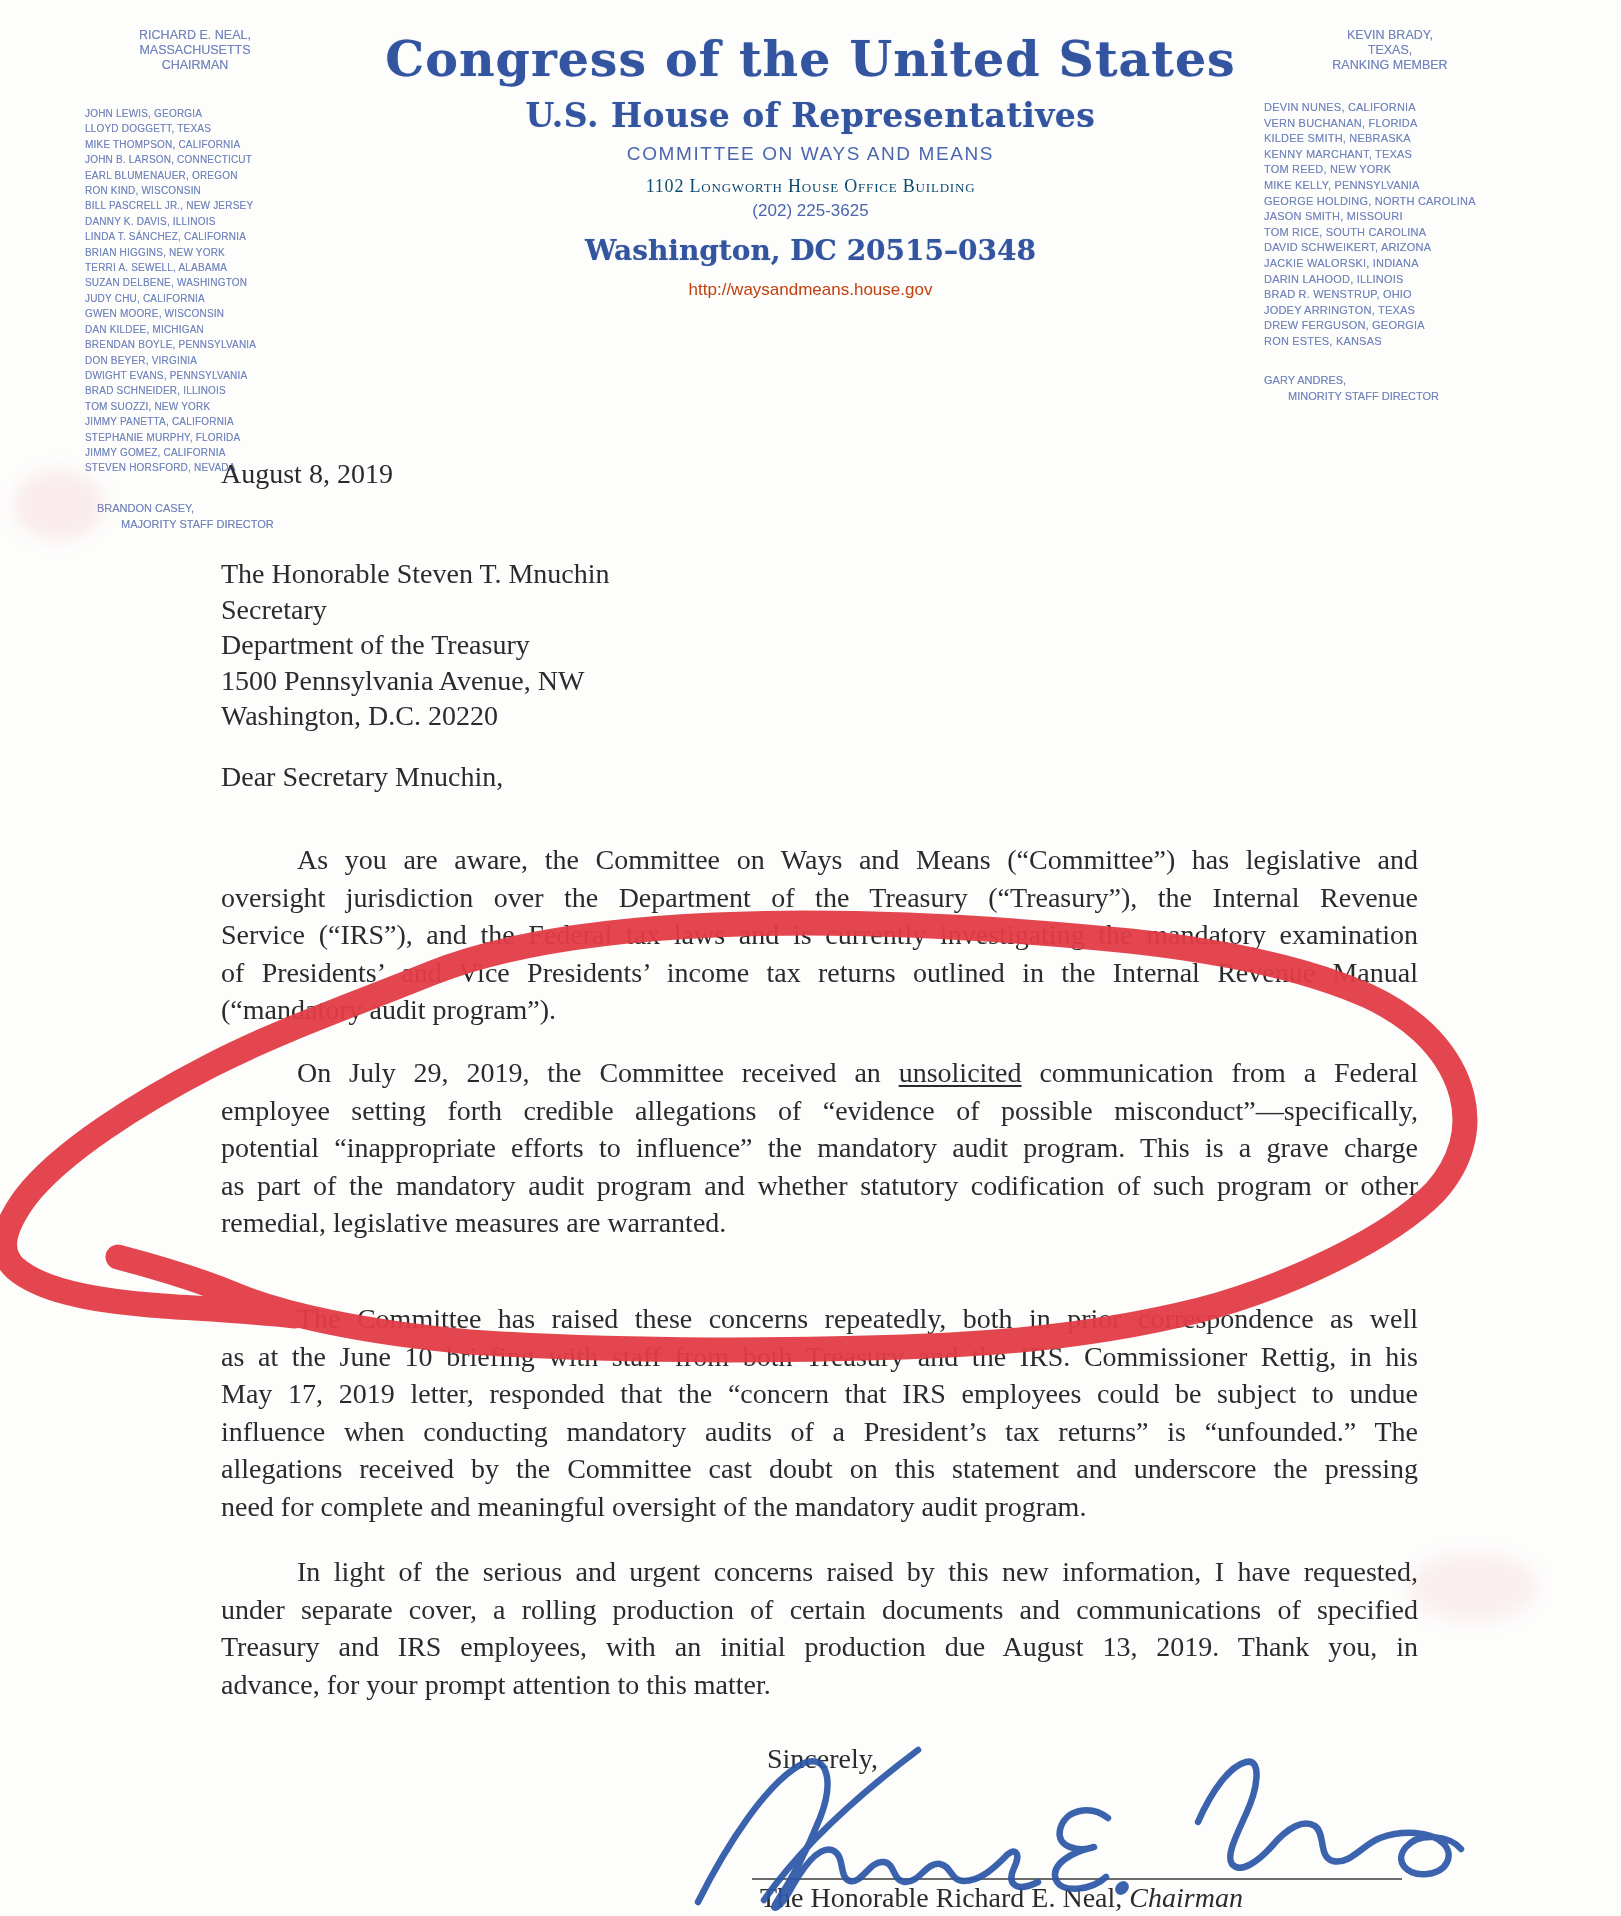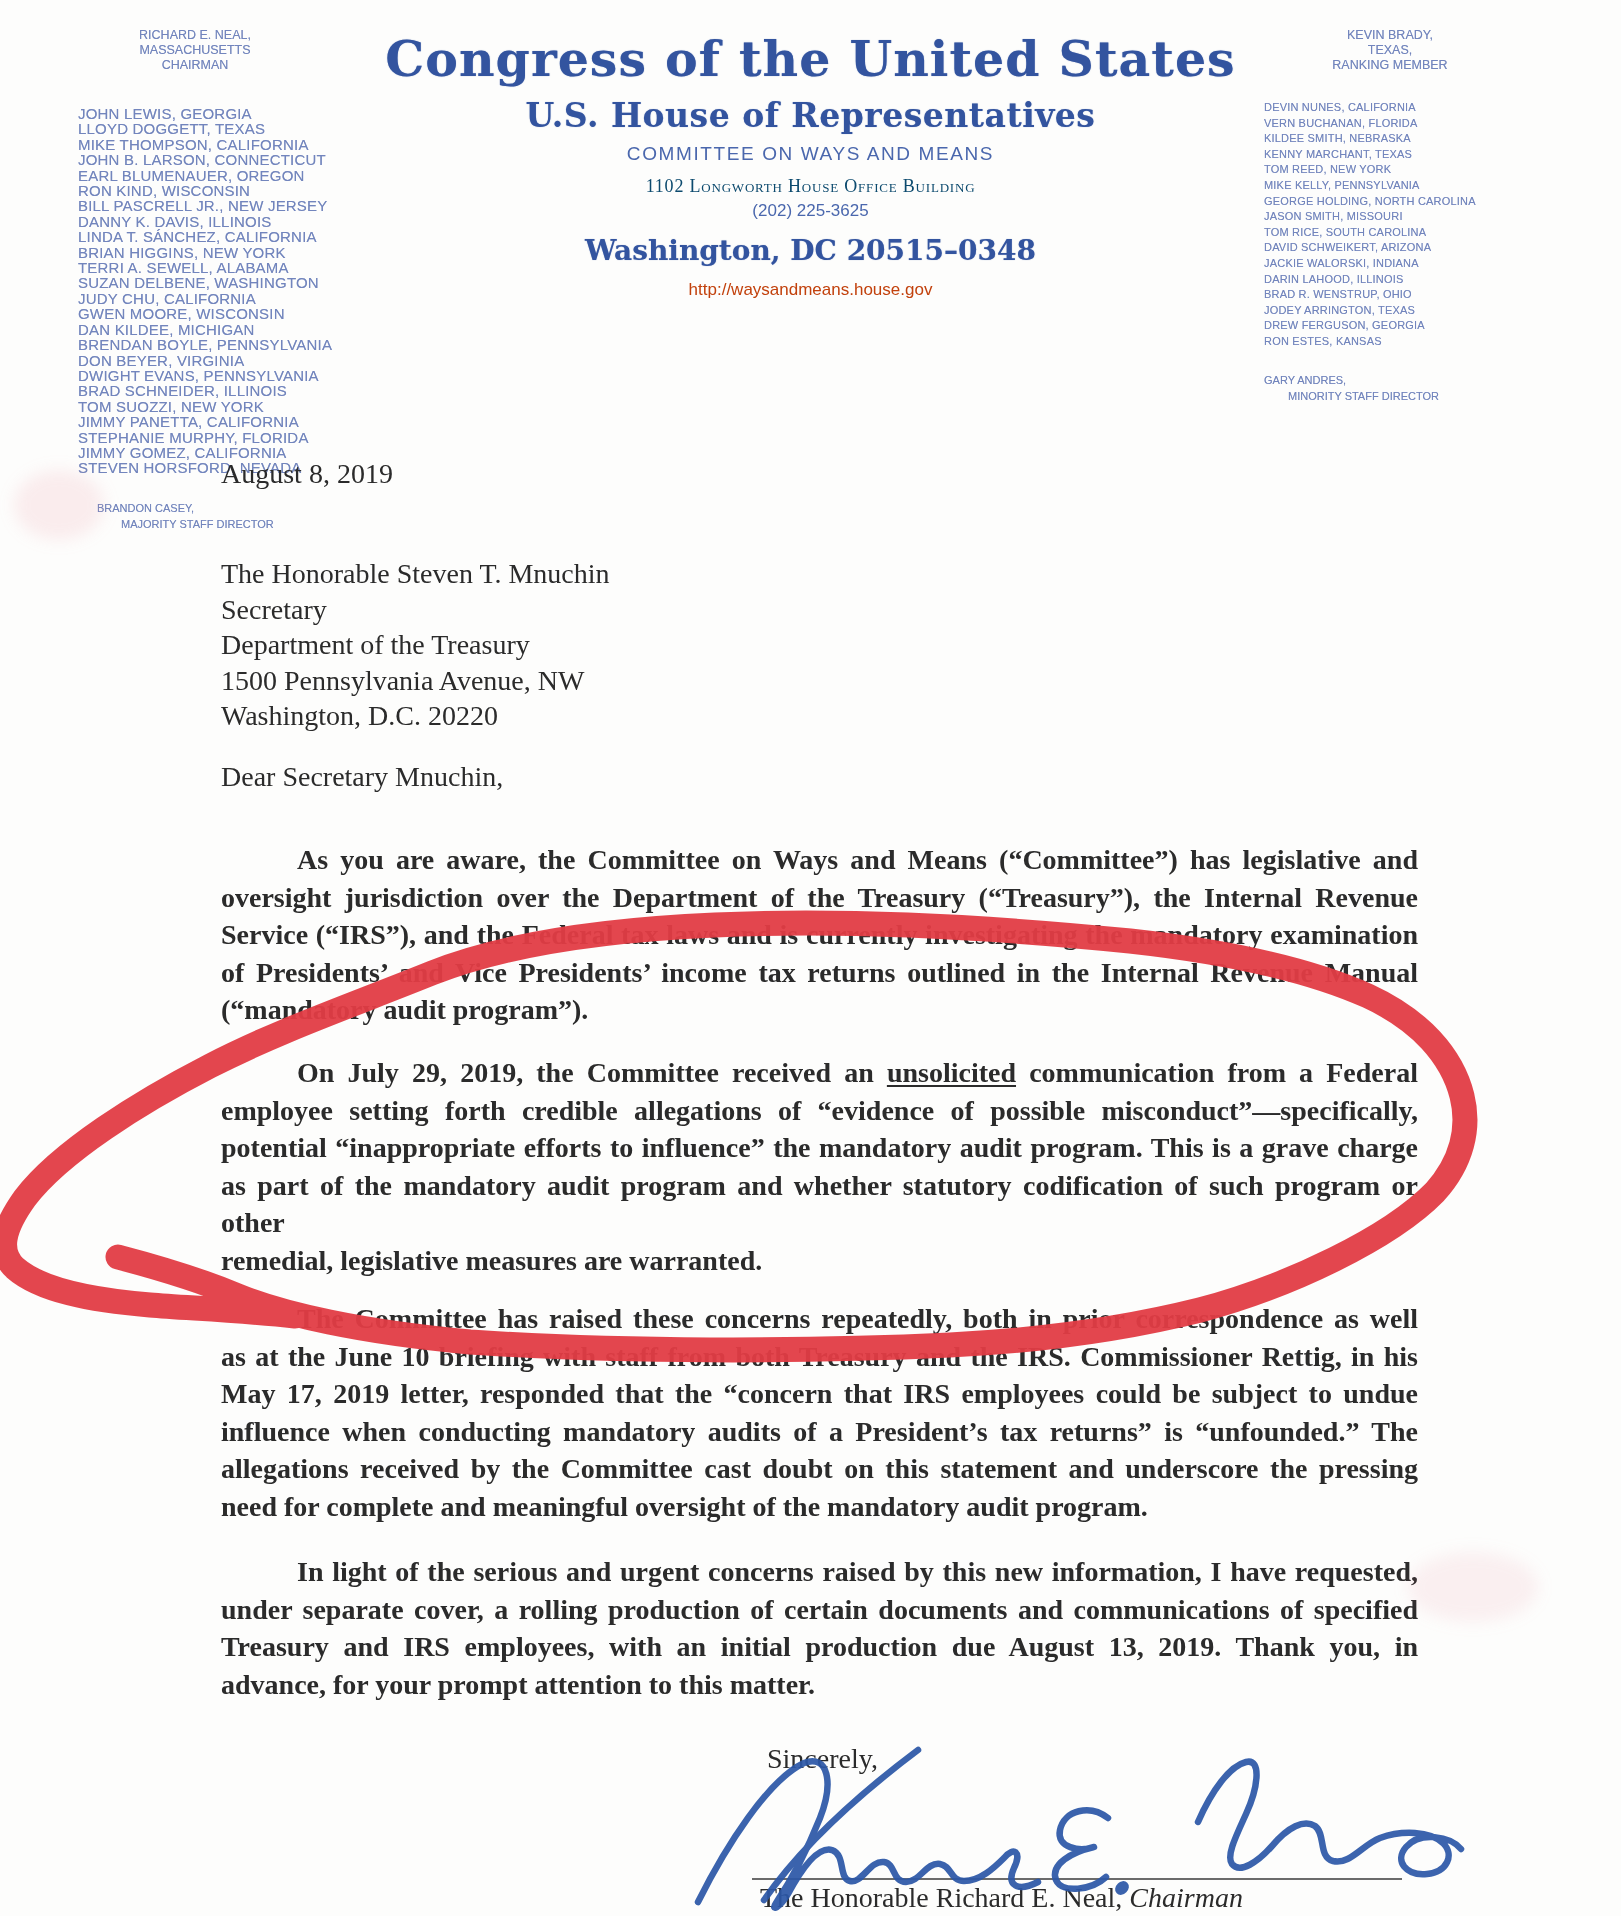--- a/index.html
+++ b/index.html
@@ -16,30 +16,30 @@
            letter-spacing:.8px;color:#0c4a6e;}
   .lh-phone{top:201px;font-family:"Liberation Sans",sans-serif;font-size:17px;color:#4a67ad;}
   .lh-city{top:234px;font-family:"DejaVu Serif",serif;font-weight:700;font-size:28px;
            text-shadow:0 0 1px rgba(51,84,159,.5);}
   .lh-url{top:280px;font-family:"Liberation Sans",sans-serif;font-size:17px;color:#c2410c;}
   
   .mcol{position:absolute;font-family:"Liberation Sans",sans-serif;color:#7285bd;
         text-shadow:0 0 .6px rgba(114,133,189,.6);}
   .chair-block{left:88px;top:28px;width:214px;text-align:center;font-size:12.5px;line-height:15px;}
   .rank-block{left:1268px;top:28px;width:244px;text-align:center;font-size:12.5px;line-height:15px;}
-  .mlist-left{left:78px;top:106px;font-size:15px;line-height:15.4px;letter-spacing:.2px;}
+  .mlist-left{left:85px;top:106px;font-size:10px;line-height:15.4px;letter-spacing:.2px;}
   .mlist-right{left:1264px;top:100px;font-size:11px;line-height:15.6px;letter-spacing:.2px;}
   .staff-left{left:97px;top:500px;font-size:11px;line-height:16px;}
   .staff-right{left:1264px;top:372px;font-size:11px;line-height:16px;}
   .staff-left div:nth-child(2),.staff-right div:nth-child(2){padding-left:24px;}
   
   .date{position:absolute;left:221px;top:458px;width:1197px;text-align:left;font-size:28px;}
   .recipient{position:absolute;left:221px;top:556px;font-size:28px;line-height:35.5px;}
   .salutation{position:absolute;left:221px;top:761px;font-size:28px;}
-  .para{position:absolute;left:221px;width:1197px;font-size:28px;line-height:37.5px;font-weight:bold;}
+  .para{position:absolute;left:221px;width:1197px;font-size:28px;line-height:37.5px;}
   #p0{top:841px;} #p1{top:1054px;} #p2{top:1300px;} #p3{top:1553px;}
   .bline{white-space:normal;}
   .just{text-align:justify;text-align-last:justify;}
   .indent{padding-left:76px;}
   .bline u{text-underline-offset:3px;}
   .closing{position:absolute;left:767px;top:1743px;font-size:28px;}
   .sigline{position:absolute;left:752px;top:1878px;width:650px;height:2px;background:#6b6b6b;}
   .nameline{position:absolute;left:760px;top:1882px;font-size:28px;}
   .nameline .it{font-style:italic;}
   

